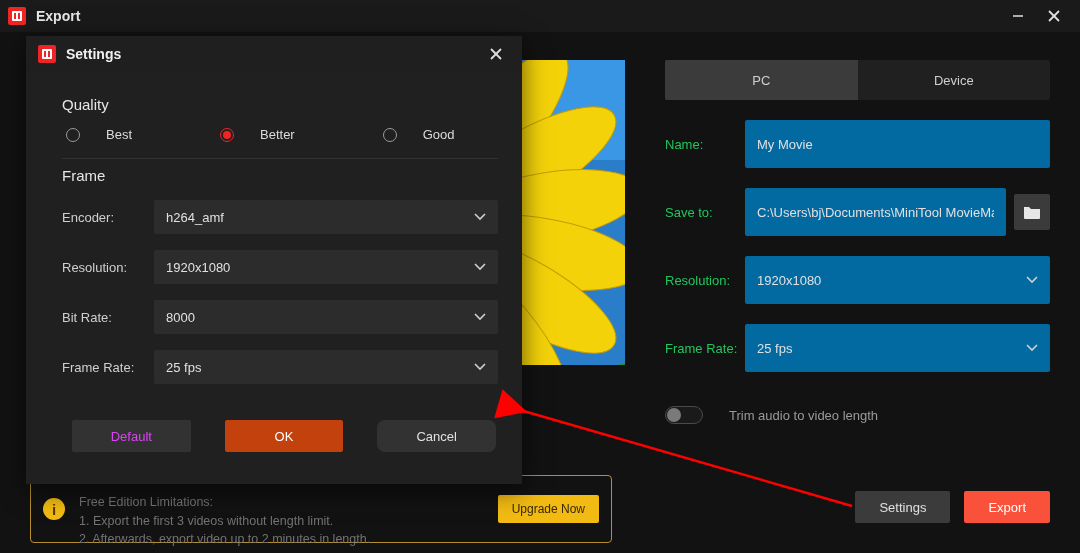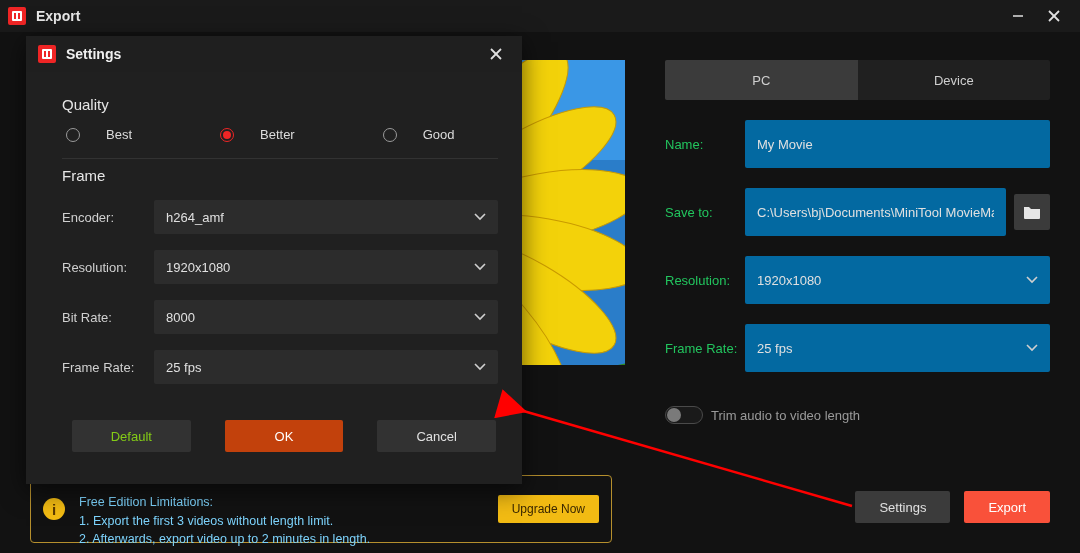--- a/index.html
+++ b/index.html
@@ -29,29 +29,29 @@
 .tab { flex: 1; display: flex; align-items: center; justify-content: center; cursor: pointer; color: #cfcfcf; font-size: 13px; }
 .tab.active { background: #3b3b3b; }
 .formrow { display: flex; align-items: center; margin-top: 20px; }
 .formlabel { width: 80px; color: #22c55e; font-size: 13px; }
 .forminput { flex: 1; height: 48px; background: #0369a1; border: none; color: #e0e0e0; padding: 0 12px; font-size: 13px; border-radius: 2px; outline: none; }
 .forminput.select { display: flex; align-items: center; justify-content: space-between; cursor: pointer; }
 .savebtn { width: 36px; height: 36px; background: #3b3b3b; margin-left: 8px; display: flex; align-items: center; justify-content: center; cursor: pointer; border-radius: 2px; }
 .chev { margin-left: auto; }
 .chev svg { display: block; }
 
-.toggle-row { display: flex; align-items: center; margin-top: 34px; gap: 8px; }
+.toggle-row { display: flex; align-items: center; margin-top: 34px; gap: 26px; }
 .toggle { position: relative; width: 38px; height: 18px; border-radius: 10px; background: #1a1a1a; border: 1px solid #4a4a4a; cursor: pointer; }
 .toggle-knob { position: absolute; left: 1px; top: 1px; width: 14px; height: 14px; border-radius: 50%; background: #7a7a7a; }
 .toggle-label { color: #9a9a9a; font-size: 13px; }
 
 
 .notice { position: absolute; left: 30px; bottom: 10px; width: 582px; height: 68px; border: 1px solid #b58f2d; border-radius: 4px; display: flex; align-items: center; padding: 8px 12px 8px 12px; gap: 14px; }
 .notice-icon { width: 22px; height: 22px; background: #f2bb13; border-radius: 50%; color: #5a3a00; display: flex; align-items: center; justify-content: center; font-weight: 900; font-size: 15px; flex-shrink: 0; }
-.notice-text { color: #7dd3fc; font-size: 12.5px; line-height: 1.5; flex: 1; margin-top: 24px; }
+.notice-text { color: #737373; font-size: 12.5px; line-height: 1.5; flex: 1; margin-top: 24px; }
 .notice-title { font-size: 12.5px; }
 .upgrade-btn { background: #f2bb13; color: #3a2700; font-weight: 500; font-size: 12px; height: 28px; padding: 0 14px; border: none; cursor: pointer; border-radius: 2px; margin-left: 8px; }
 
 
 .bottom-actions { position: absolute; right: 30px; bottom: 30px; display: flex; gap: 14px; }
 .action-btn { height: 32px; padding: 0 24px; font-size: 13px; border: none; cursor: pointer; border-radius: 2px; }
 .action-btn.gray { background: #3b3b3b; color: #e0e0e0; }
 .action-btn.red { background: #f9513a; color: #fff; }
 
 
@@ -70,23 +70,23 @@
 .radio-item.selected .radio-inner { background: #ef2525; }
 .radio-label { font-size: 13px; color: #dcdcdc; }
 .divider { height: 1px; background: #323232; margin: 8px 0 6px 0; }
 
 .mrow { display: flex; align-items: center; margin-top: 16px; }
 .mlabel { width: 92px; color: #d0d0d0; font-size: 13px; }
 .mselect { flex: 1; height: 34px; background: #2c2c2c; display: flex; align-items: center; padding: 0 12px; color: #e0e0e0; font-size: 13px; cursor: pointer; border-radius: 2px; }
 
 .modal-actions { display: flex; gap: 34px; margin-top: 36px; padding: 0 2px; }
 .modal-actions .btn { flex: 1; height: 32px; border: none; font-size: 13px; cursor: pointer; border-radius: 2px; }
-.btn.default { background: #323232; color: #84cc16; margin-left: 8px; }
+.btn.default { background: #323232; color: #d946ef; margin-left: 8px; }
 .btn.ok { background: #c2410c; color: #fff; }
-.btn.cancel { background: #323232; color: #e0e0e0; }
+.btn.cancel { background: #323232; color: #e0e0e0; border-radius: 8px; }
 
 
 .arrow { position: absolute; z-index: 30; pointer-events: none; }
 </style>
 </head>
 <body>
 
 <div class="titlebar">
   <div class="app-logo">
     <svg width="12" height="12" viewBox="0 0 12 12">

